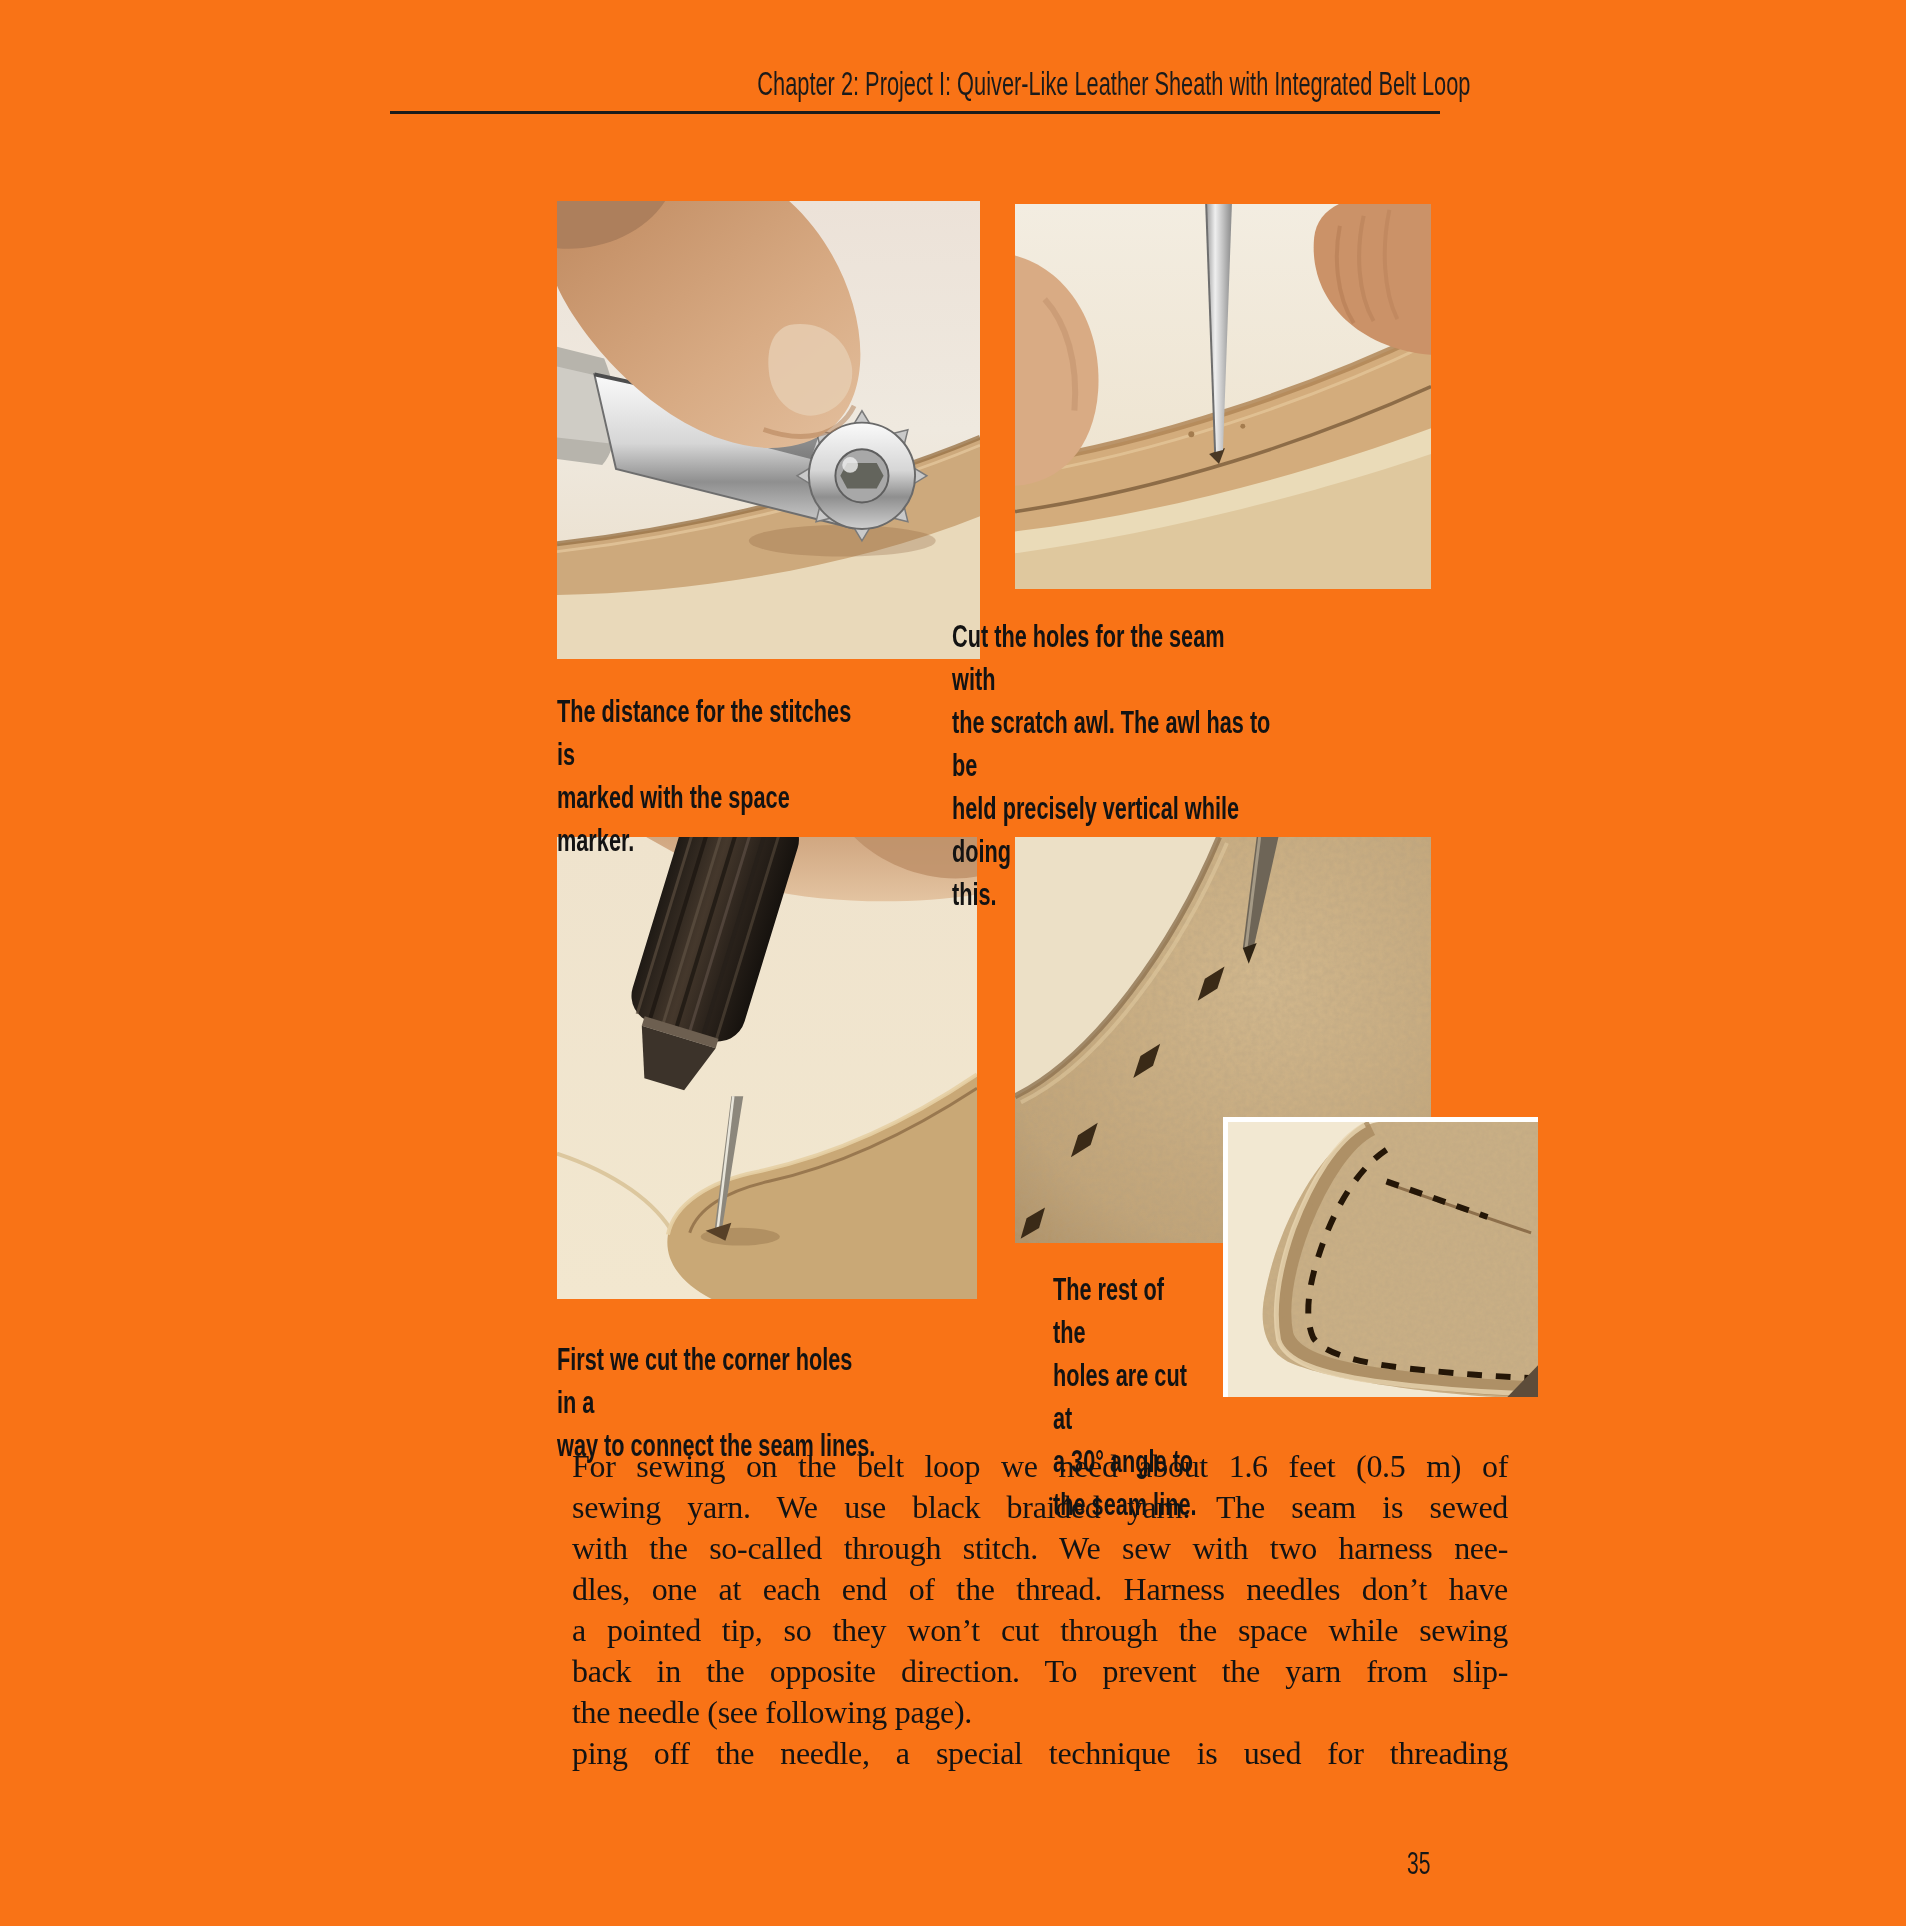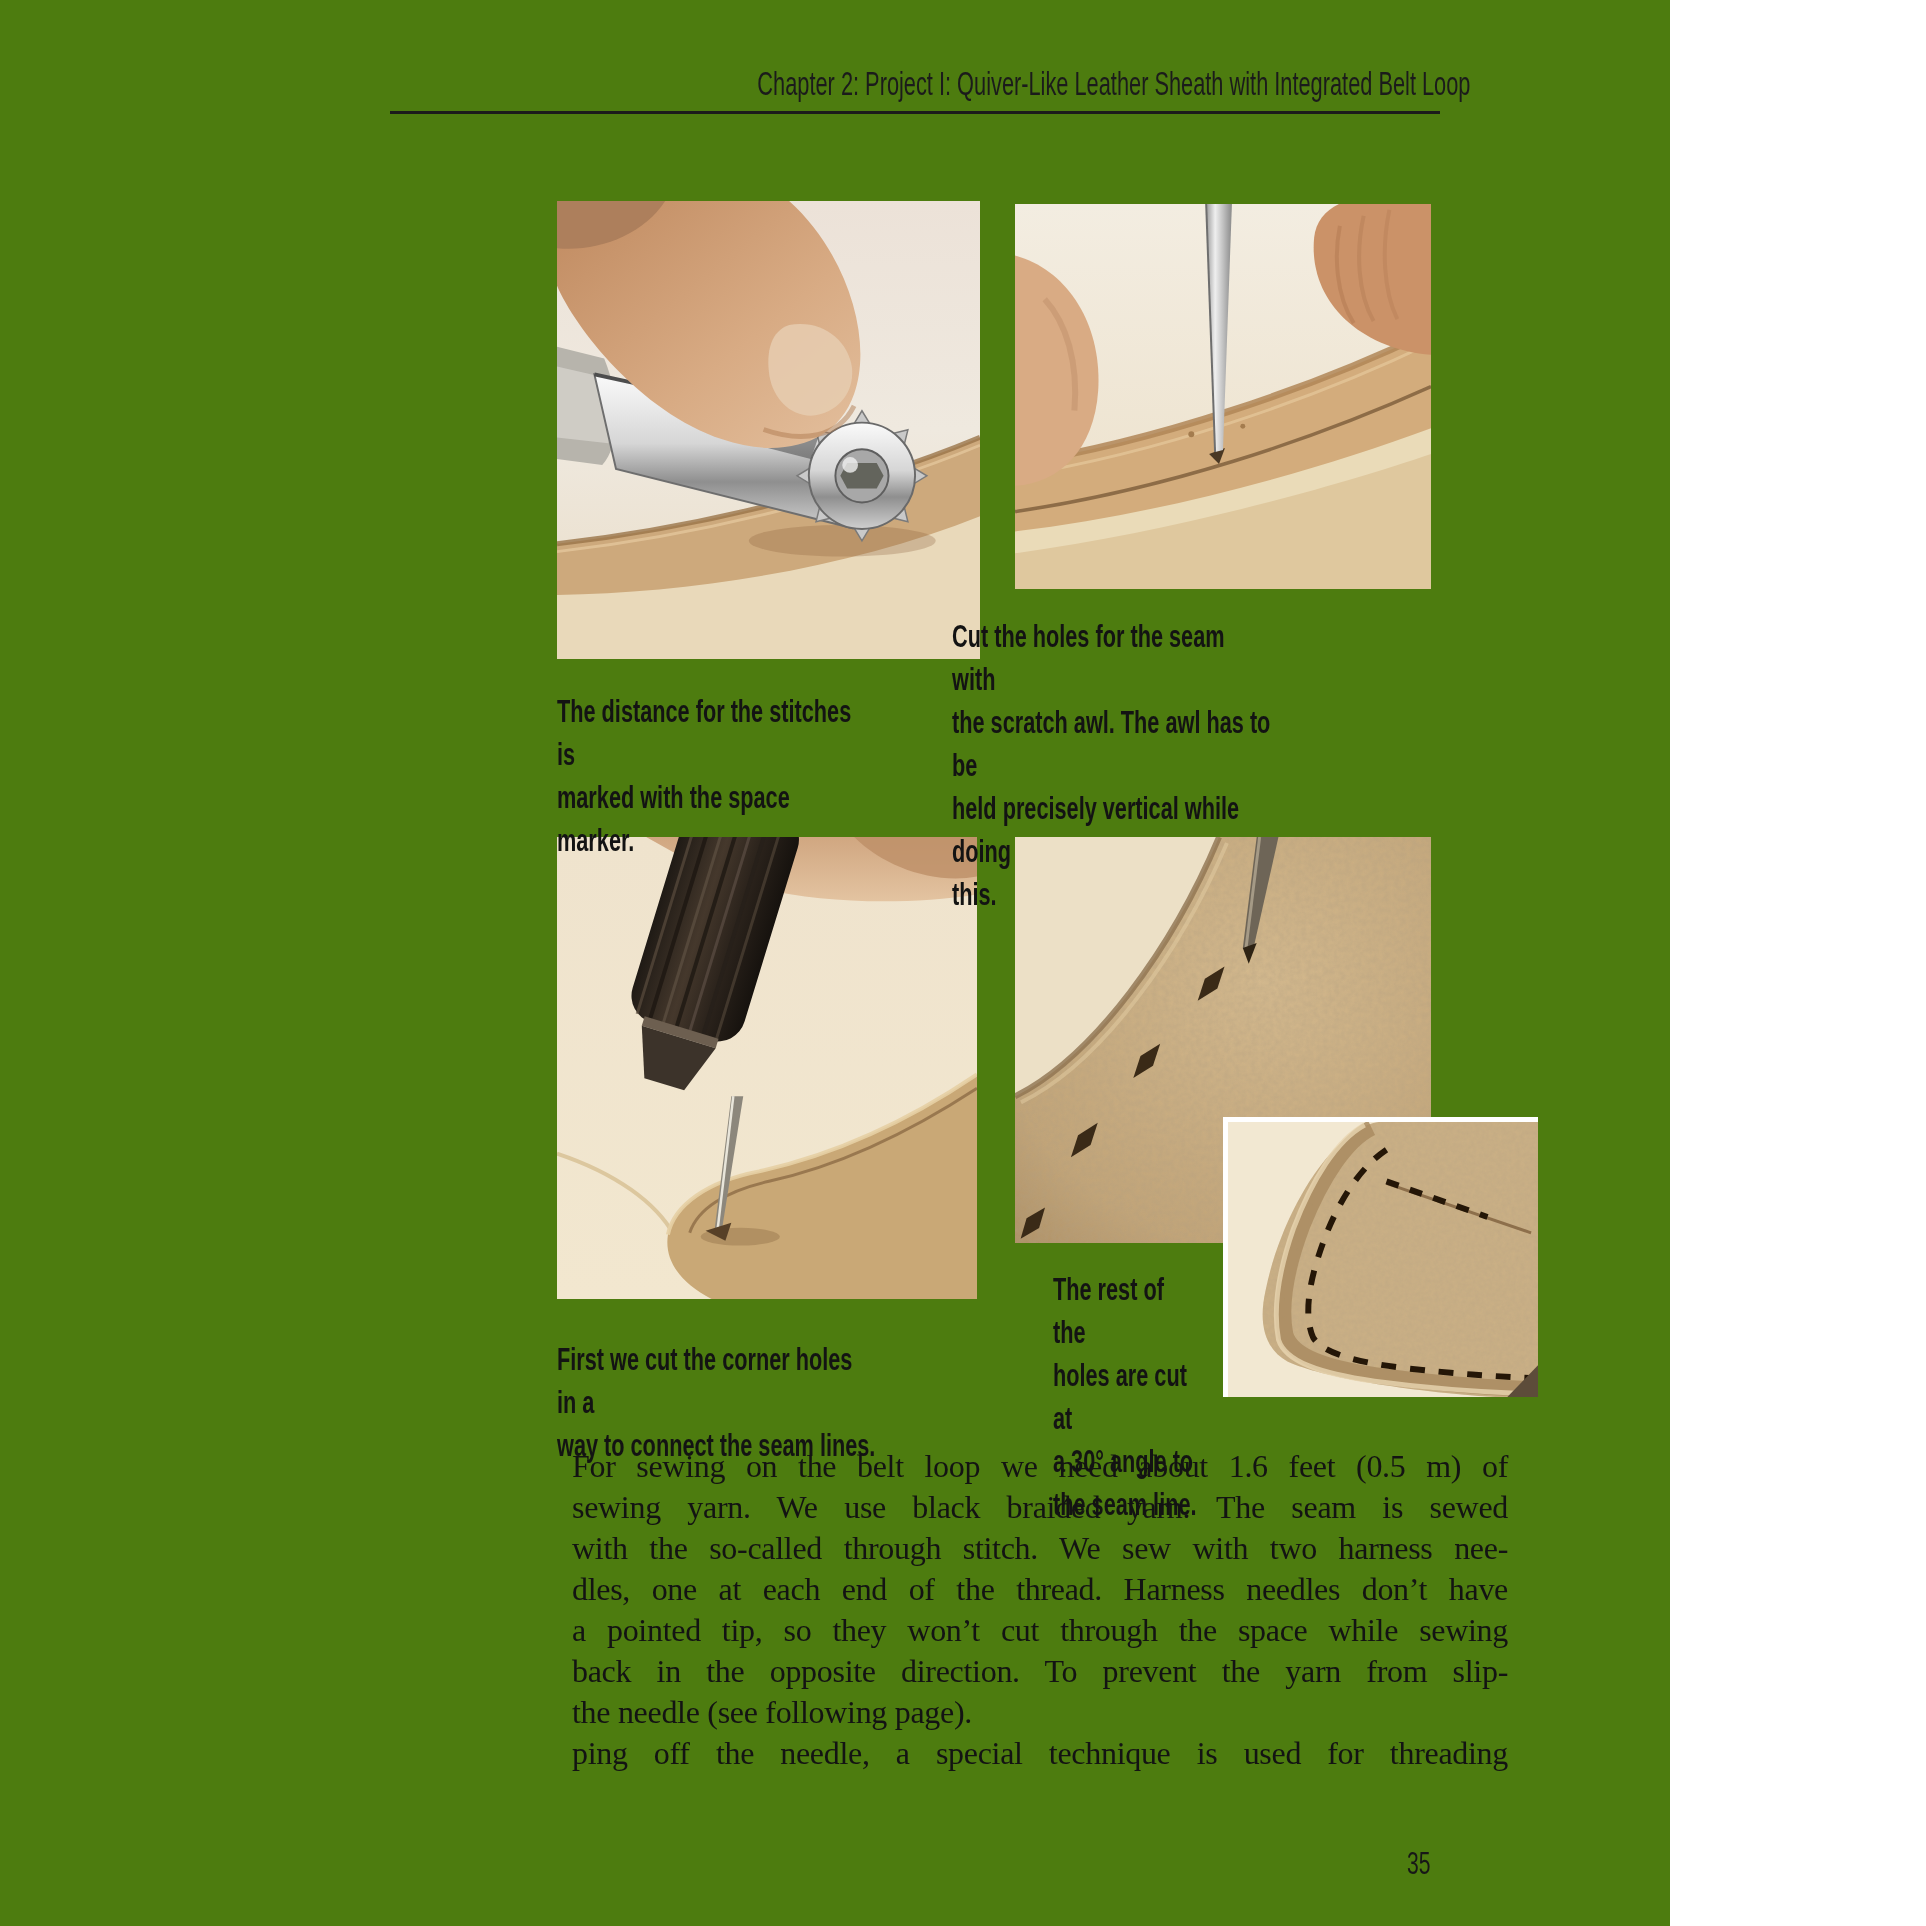--- a/index.html
+++ b/index.html
@@ -1,23 +1,22 @@
 <!DOCTYPE html>
 <html><head>
 <meta charset="utf-8">
 <style>
   html,body{margin:0;padding:0;background:#ffffff;}
   .page{
     position:relative;
-    width:1629px;height:1927px;
-    background:#4d7c0f;
+    width:1906px;height:1927px;
+    background:#f97316;
     overflow:hidden;
     font-family:"Liberation Sans", sans-serif;
     color:#171717;
-    padding-left:41px;
   }
   
   .header-rule{
     position:absolute;left:390px;top:57px;width:1050px;height:54px;
     border-bottom:3px solid #1b1b1b;
     text-align:right;
   }
   .header-title{
     display:inline-block;
     font-size:33px;line-height:54px;font-weight:500;

